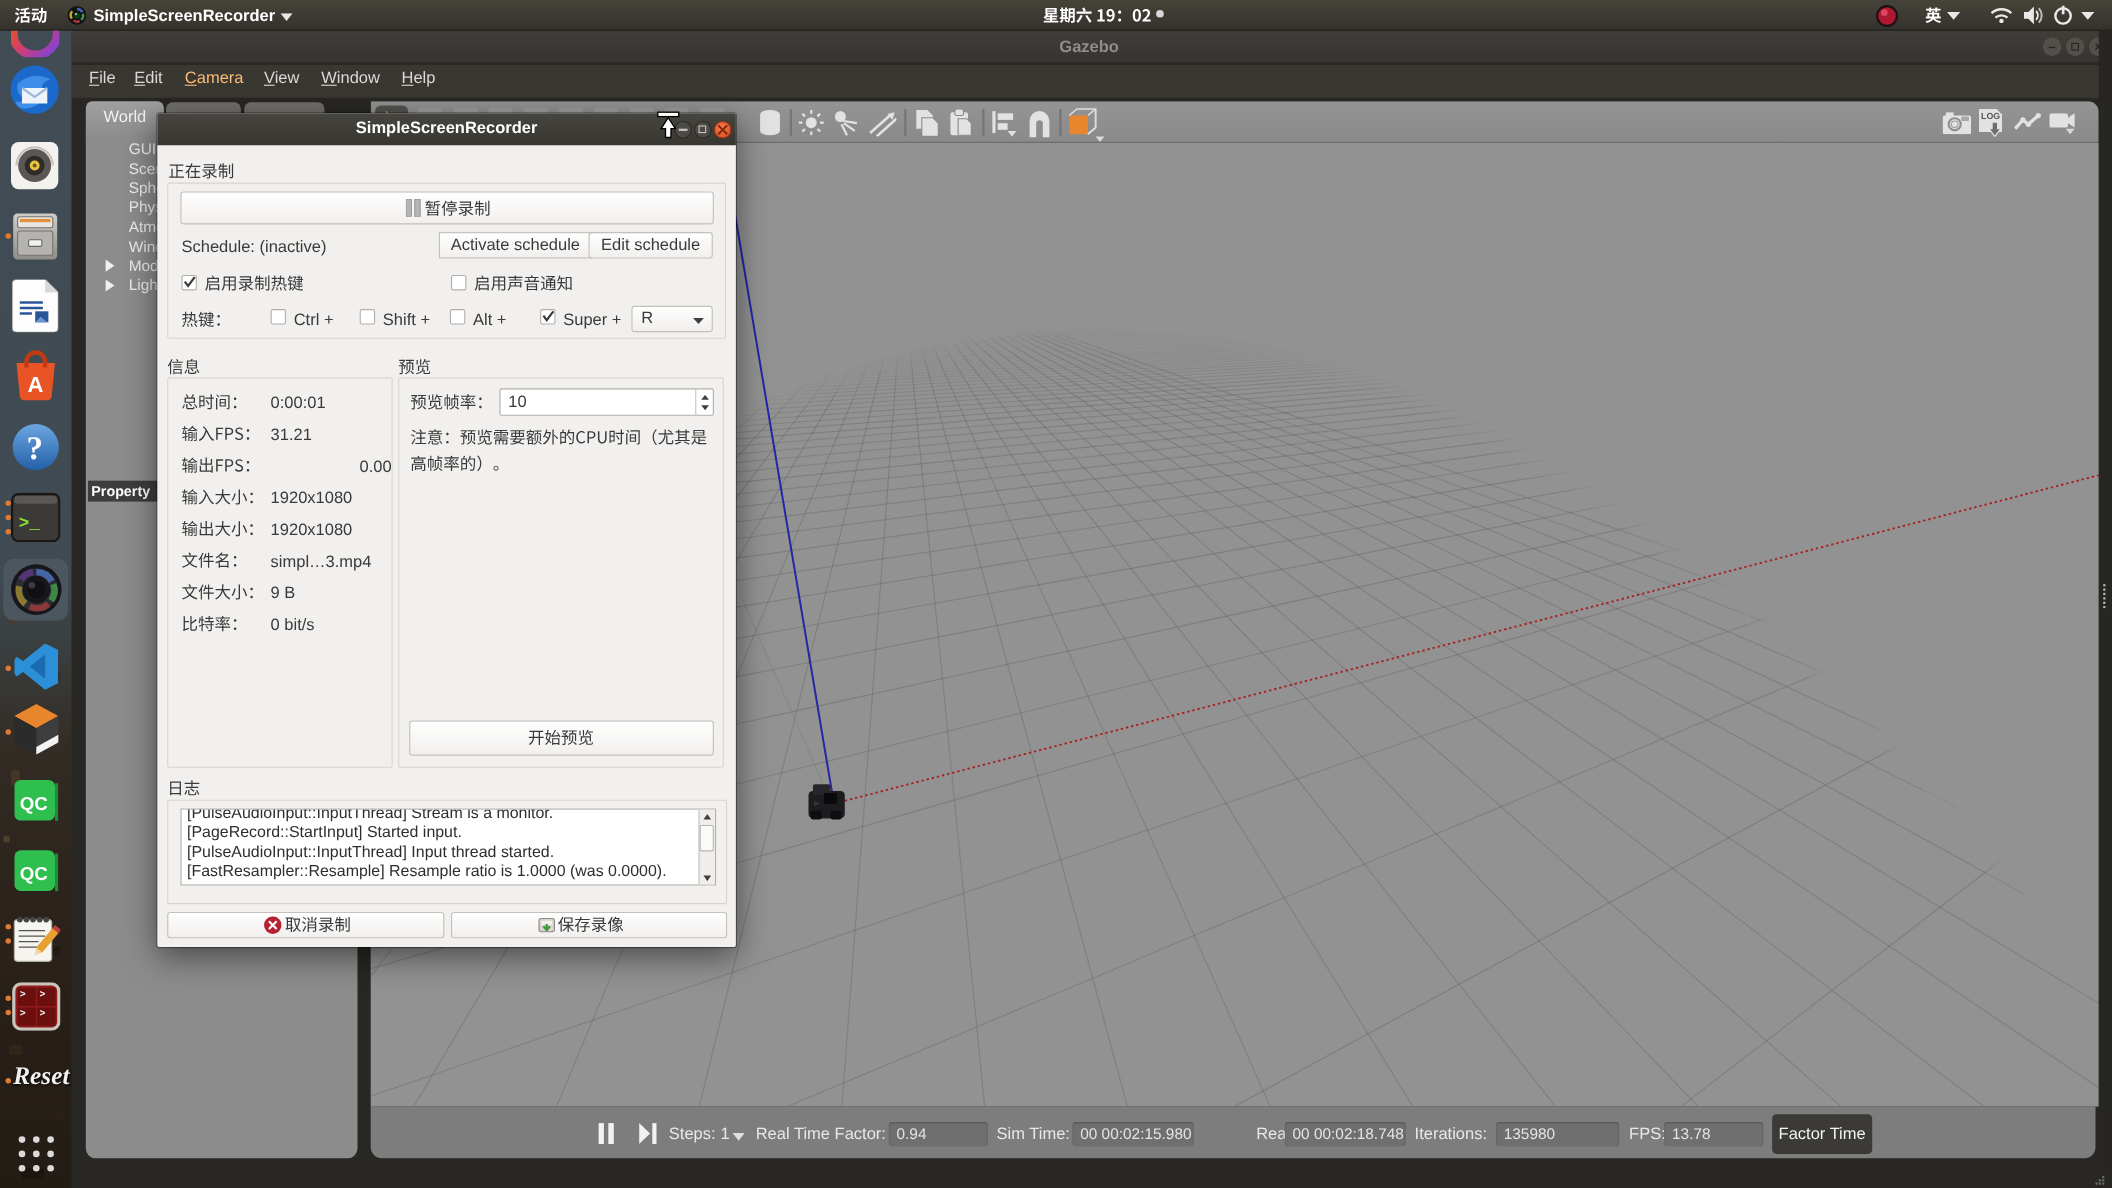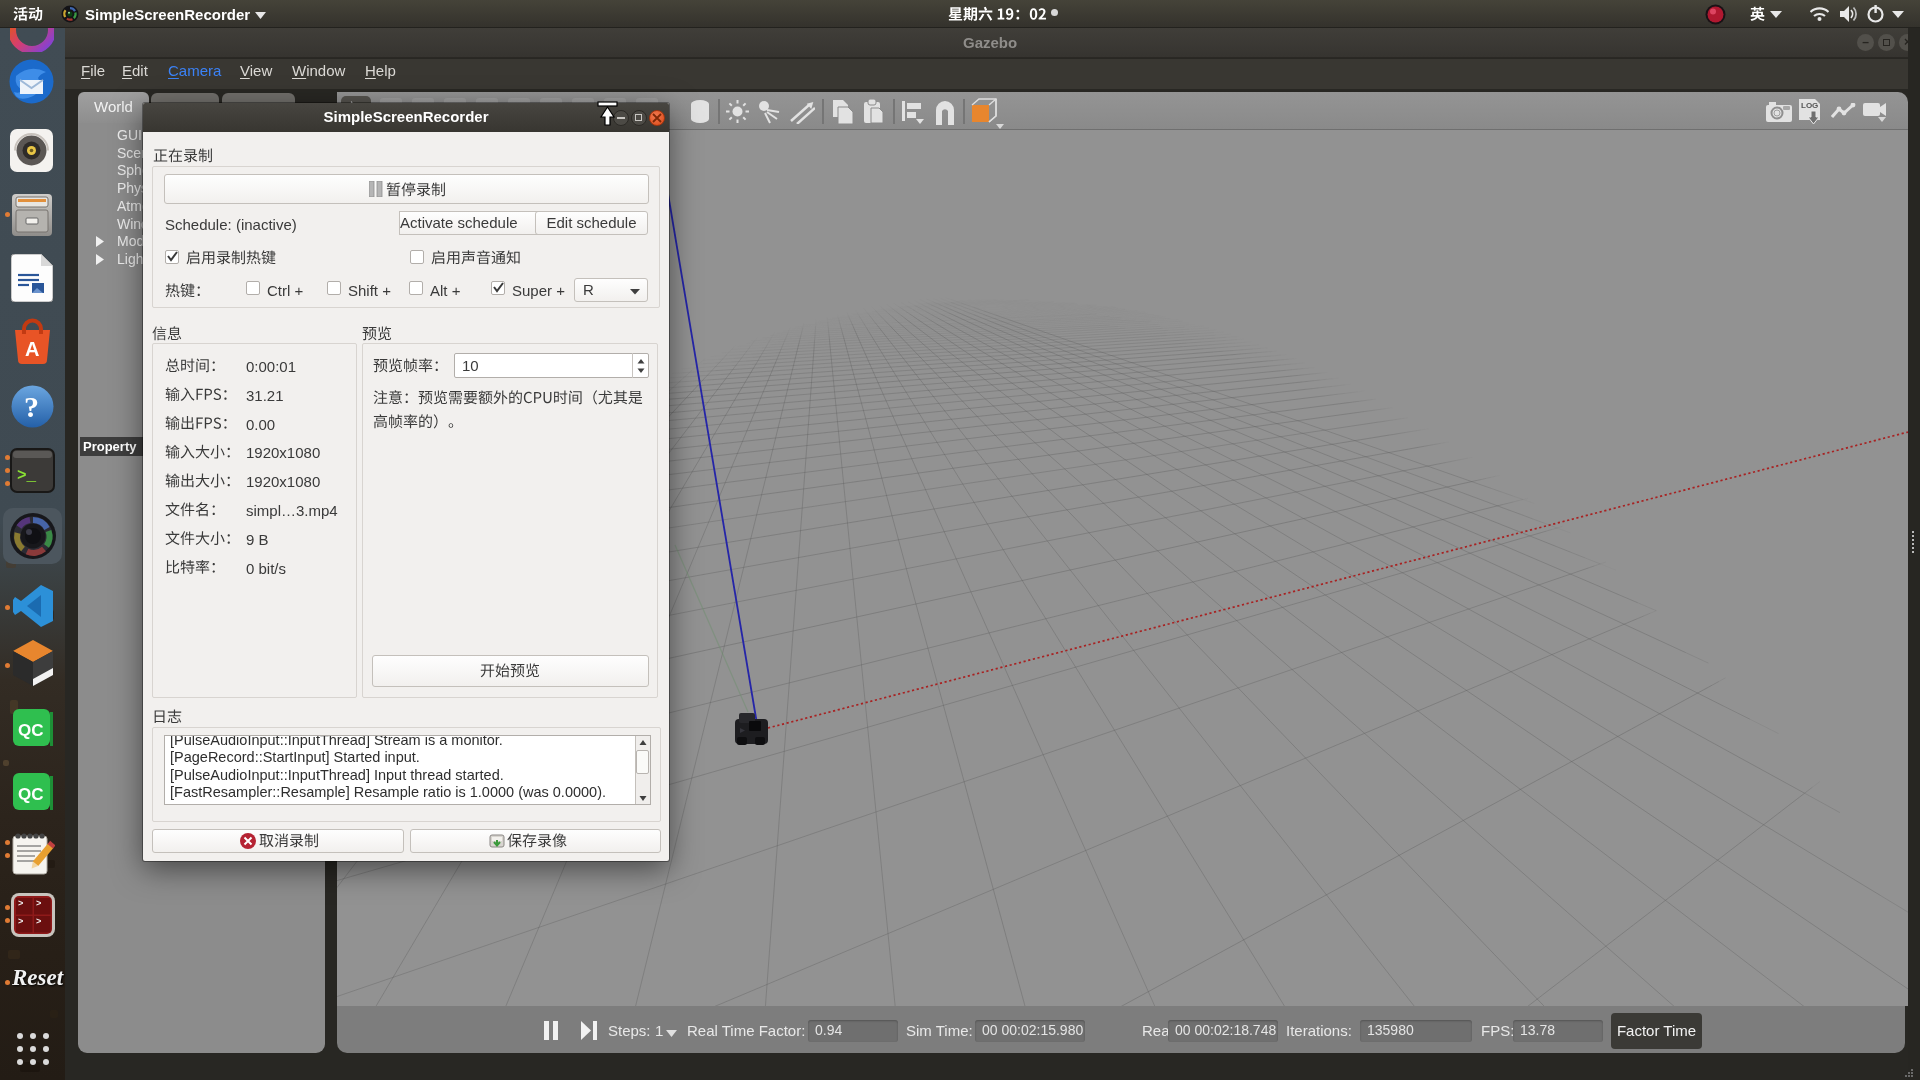--- a/index.html
+++ b/index.html
@@ -14,21 +14,21 @@
     </div>
     <div style="position:absolute;left:1878px;top:34px;width:17px;height:17px;background:#52504b;border-radius:50%;width:17px;height:17px;display:flex;align-items:center;justify-content:center;">
       <span style="width:7px;height:7px;border:1.5px solid #262420;display:block"></span>
     </div>
     <div style="position:absolute;left:1899px;top:34px;width:17px;height:17px;background:#52504b;border-radius:50%;width:17px;height:17px;display:flex;align-items:center;justify-content:center;color:#262420;font-size:12px;font-weight:bold;">
       <span style="margin-top:-1px">×</span>
     </div>
     <div style="position:absolute;left:65px;top:59px;width:1855px;height:30px;background:#393732;"></div>
     <div style="position:absolute;left:81px;top:62px;color:#dbd9d5;font-size:15px;"><span style="text-decoration:underline;text-underline-offset:2px;">F</span>ile</div>
     <div style="position:absolute;left:122px;top:62px;color:#dbd9d5;font-size:15px;"><span style="text-decoration:underline;text-underline-offset:2px;">E</span>dit</div>
-    <div style="position:absolute;left:168px;top:62px;color:#3b82f6;font-size:15px;"><span style="text-decoration:underline;text-underline-offset:2px;">C</span>amera</div>
+    <div style="position:absolute;left:168px;top:62px;color:#fdba74;font-size:15px;"><span style="text-decoration:underline;text-underline-offset:2px;">C</span>amera</div>
     <div style="position:absolute;left:240px;top:62px;color:#dbd9d5;font-size:15px;"><span style="text-decoration:underline;text-underline-offset:2px;">V</span>iew</div>
     <div style="position:absolute;left:292px;top:62px;color:#dbd9d5;font-size:15px;"><span style="text-decoration:underline;text-underline-offset:2px;">W</span>indow</div>
     <div style="position:absolute;left:365px;top:62px;color:#dbd9d5;font-size:15px;"><span style="text-decoration:underline;text-underline-offset:2px;">H</span>elp</div>
     <div style="position:absolute;left:78px;top:92px;width:71px;height:32px;background:linear-gradient(#a0a0a0,#8d8d8d);border-radius:6px 6px 0 0;color:#f2f2f2;font-size:15px;text-align:center;line-height:30px;">World</div>
     <div style="position:absolute;left:151px;top:93px;width:68px;height:31px;background:#716f6b;border-radius:6px 6px 0 0;"></div>
     <div style="position:absolute;left:222px;top:93px;width:73px;height:31px;background:#716f6b;border-radius:6px 6px 0 0;"></div>
     <div style="position:absolute;left:78px;top:123px;width:247px;height:930px;background:#8c8c8c;border-radius:0 0 9px 9px;"></div>
     <div style="position:absolute;left:117px;top:127.0px;width:120px;height:17px;color:#ececec;font-size:14px;white-space:nowrap;overflow:hidden;">GUI</div>
     <div style="position:absolute;left:117px;top:144.7px;width:120px;height:17px;color:#ececec;font-size:14px;white-space:nowrap;overflow:hidden;">Scene</div>
     <div style="position:absolute;left:117px;top:162.4px;width:120px;height:17px;color:#ececec;font-size:14px;white-space:nowrap;overflow:hidden;">Spherical Coordinates</div>
@@ -1092,21 +1092,21 @@
     <svg class="ab" style="left:652px;top:113px" width="10" height="10">
       <path d="M1 1 L9 9 M9 1 L1 9" stroke="#7e2807" stroke-width="1.8"></path>
     </svg>
     <div style="position:absolute;left:152px;top:166px;width:508px;height:142px;border:1px solid #d8d4d0;border-radius:2px;"></div>
     <div style="position:absolute;left:164px;top:174px;width:485px;height:30px;background:linear-gradient(#fefefe,#f2f0ee);border:1px solid #c4c0bb;border-radius:3px;"></div>
     <svg class="ab" style="left:369px;top:181px" width="14" height="16">
       <rect x="0" y="0" width="5" height="16" fill="#b5b5b5" stroke="#8f8f8f" stroke-width="0.8"></rect>
       <rect x="8" y="0" width="5" height="16" fill="#b5b5b5" stroke="#8f8f8f" stroke-width="0.8"></rect>
     </svg>
     <div style="position:absolute;left:165px;top:216px;color:#3a3a3a;font-size:15px;">Schedule: (inactive)</div>
-    <div style="position:absolute;left:399px;top:211px;width:139px;height:24px;background:linear-gradient(#fefefe,#f2f0ee);border:1px solid #c4c0bb;border-radius:0;line-height:22px;color:#3a3a3a;font-size:15px;">Activate schedule</div>
+    <div style="position:absolute;left:399px;top:211px;width:139px;height:24px;background:linear-gradient(#fefefe,#f2f0ee);border:1px solid #c4c0bb;border-radius:0;text-align:center;line-height:22px;color:#3a3a3a;font-size:15px;">Activate schedule</div>
     <div style="position:absolute;left:535px;top:211px;width:113px;height:24px;background:linear-gradient(#fefefe,#f2f0ee);border:1px solid #c4c0bb;border-radius:3px;text-align:center;line-height:22px;color:#3a3a3a;font-size:15px;">Edit schedule</div>
     <div style="position:absolute;left:165px;top:250px;width:14px;height:14px;background:#fff;border:1px solid #b2aeaa;border-radius:2px;"></div>
     <svg class="ab" style="left:166px;top:250px" width="13" height="13">
       <path d="M2 6 L5 10 L11 2" stroke="#3a3a3a" stroke-width="2" fill="none"></path>
     </svg>
     <div style="position:absolute;left:410px;top:250px;width:14px;height:14px;background:#fff;border:1px solid #b2aeaa;border-radius:2px;"></div>
     <div style="position:absolute;left:246px;top:281px;width:14px;height:14px;background:#fff;border:1px solid #b2aeaa;border-radius:2px;"></div>
     <div style="position:absolute;left:267px;top:282px;color:#3a3a3a;font-size:15px;">Ctrl +</div>
     <div style="position:absolute;left:327px;top:281px;width:14px;height:14px;background:#fff;border:1px solid #b2aeaa;border-radius:2px;"></div>
     <div style="position:absolute;left:348px;top:282px;color:#3a3a3a;font-size:15px;">Shift +</div>
@@ -1119,21 +1119,21 @@
     <div style="position:absolute;left:512px;top:282px;color:#3a3a3a;font-size:15px;">Super +</div>
     <div style="position:absolute;left:574px;top:278px;width:74px;height:24px;background:linear-gradient(#fefefe,#f2f0ee);border:1px solid #c4c0bb;border-radius:3px;"></div>
     <div style="position:absolute;left:583px;top:281px;color:#3a3a3a;font-size:15px;">R</div>
     <svg class="ab" style="left:630px;top:289px" width="10" height="6">
       <path d="M0 0 h10 l-5 5.5 z" fill="#3f3f3f"></path>
     </svg>
     <div style="position:absolute;left:152px;top:343px;width:205px;height:355px;border:1px solid #d8d4d0;border-radius:2px;"></div>
     <div style="position:absolute;left:362px;top:343px;width:296px;height:355px;border:1px solid #d8d4d0;border-radius:2px;"></div>
     <div style="position:absolute;left:246px;top:358px;width:110px;height:17px;color:#3a3a3a;font-size:15px;">0:00:01</div>
     <div style="position:absolute;left:246px;top:386.8px;width:110px;height:17px;color:#3a3a3a;font-size:15px;">31.21</div>
-    <div style="position:absolute;left:246px;top:415.6px;width:110px;height:17px;color:#3a3a3a;font-size:15px;">0.00</div>
+    <div style="position:absolute;left:246px;top:415.6px;width:110px;height:17px;color:#3a3a3a;font-size:15px;text-align:right;">0.00</div>
     <div style="position:absolute;left:246px;top:444.40000000000003px;width:110px;height:17px;color:#3a3a3a;font-size:15px;">1920x1080</div>
     <div style="position:absolute;left:246px;top:473.20000000000005px;width:110px;height:17px;color:#3a3a3a;font-size:15px;">1920x1080</div>
     <div style="position:absolute;left:246px;top:502.0px;width:110px;height:17px;color:#3a3a3a;font-size:15px;">simpl…3.mp4</div>
     <div style="position:absolute;left:246px;top:530.8px;width:110px;height:17px;color:#3a3a3a;font-size:15px;">9 B</div>
     <div style="position:absolute;left:246px;top:559.5999999999999px;width:110px;height:17px;color:#3a3a3a;font-size:15px;">0 bit/s</div>
     <div style="position:absolute;left:454px;top:353px;width:195px;height:25px;background:#fff;border:1px solid #b2aeaa;border-radius:2px;"></div>
     <div style="position:absolute;left:462px;top:357px;color:#3a3a3a;font-size:15px;">10</div>
     <div style="position:absolute;left:632px;top:353px;width:17px;height:25px;border-left:1px solid #c8c4c0;"></div>
     <svg class="ab" style="left:637px;top:359px" width="8" height="14">
       <path d="M4 0 L7.5 4.5 H0.5 Z" fill="#3f3f3f"></path>

